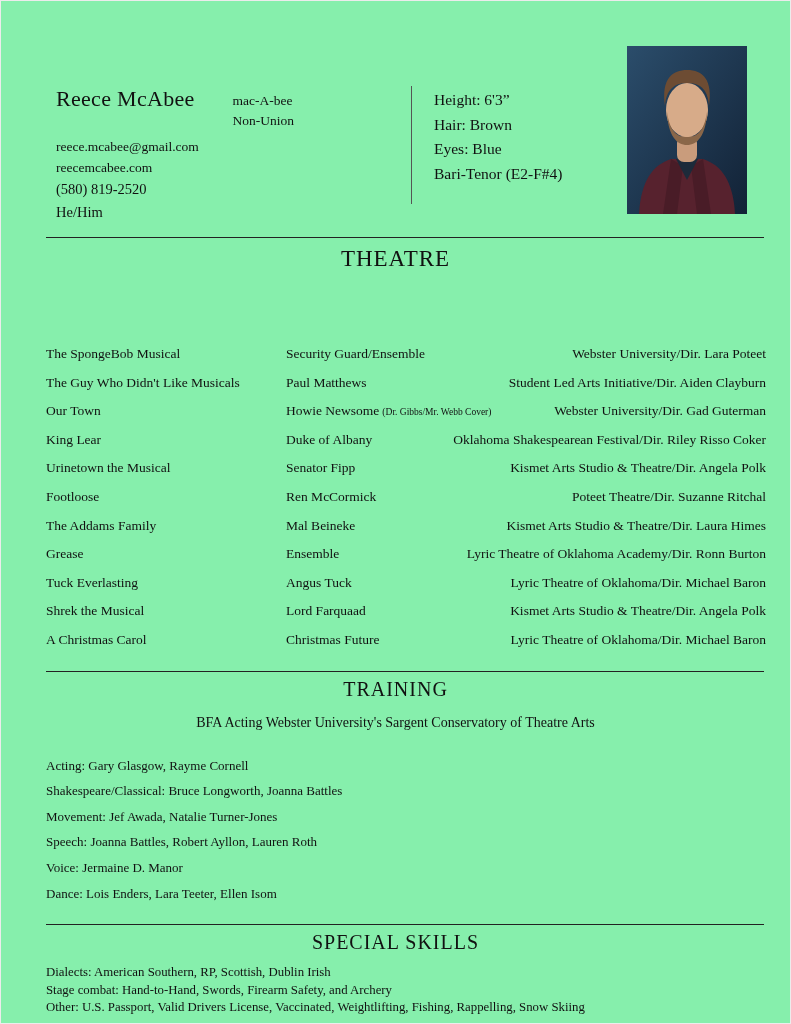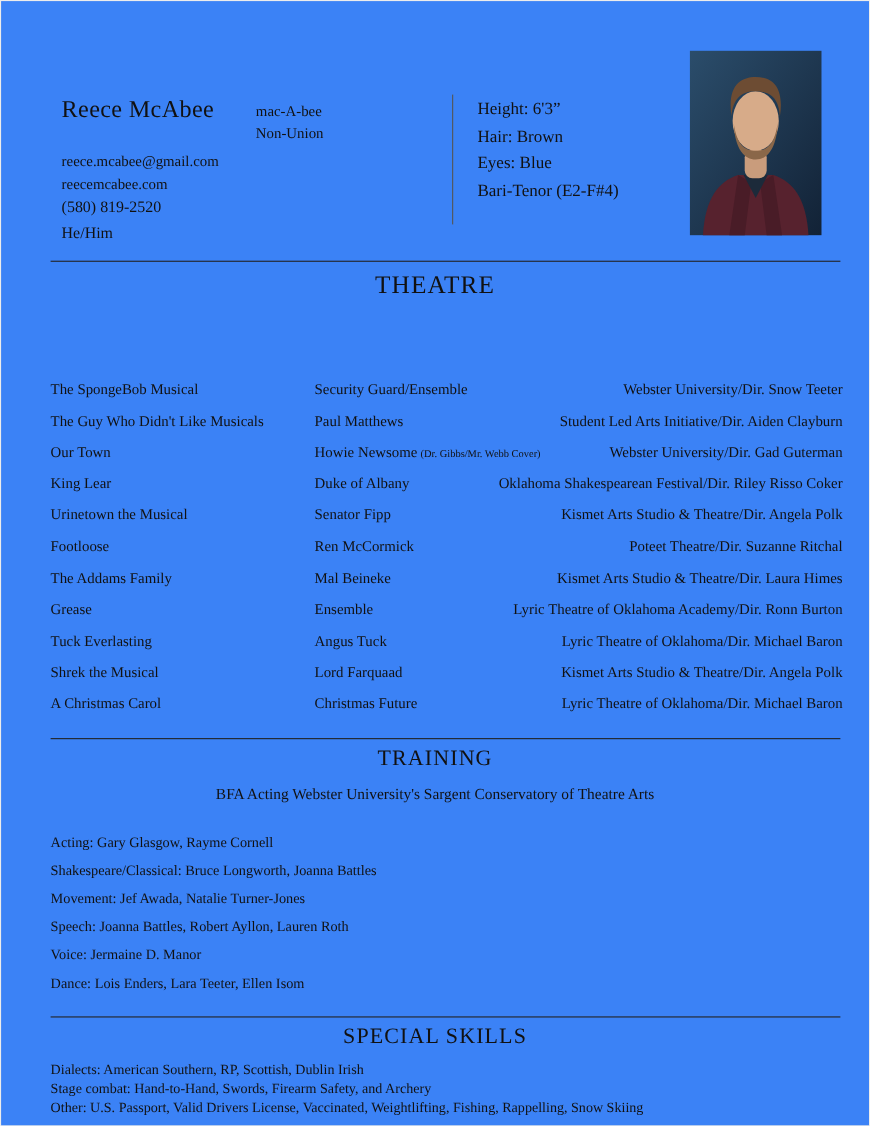--- a/index.html
+++ b/index.html
@@ -6,21 +6,21 @@
   * { box-sizing: border-box; }
   body {
     margin: 0;
     background: #ffffff;
     font-family: "Liberation Serif", "DejaVu Serif", serif;
     color: #111111;
   }
   .page {
     width: 791px;
     height: 1024px;
-    background: #3b82f6;
+    background: #86efac;
     border: 1px solid #ececec;
     overflow: hidden;
     position: relative;
   }
 
   
   .header {
     display: flex;
     align-items: flex-start;
     padding: 45px 43px 0 55px;
@@ -144,21 +144,21 @@
     </svg>
   </div>
 
   <hr class="rule first">
   <h2 class="section-title big">THEATRE</h2>
 
   <div class="credits">
     <div class="credit-row">
       <div class="col col-show">The SpongeBob Musical</div>
       <div class="col col-role"><span>Security Guard/Ensemble</span><span class="role-note"></span></div>
-      <div class="col col-company">Webster University/Dir. Snow Teeter</div>
+      <div class="col col-company">Webster University/Dir. Lara Poteet</div>
     </div>
     <div class="credit-row">
       <div class="col col-show">The Guy Who Didn't Like Musicals</div>
       <div class="col col-role"><span>Paul Matthews</span><span class="role-note"></span></div>
       <div class="col col-company">Student Led Arts Initiative/Dir. Aiden Clayburn</div>
     </div>
     <div class="credit-row">
       <div class="col col-show">Our Town</div>
       <div class="col col-role"><span>Howie Newsome</span><span class="role-note">(Dr. Gibbs/Mr. Webb Cover)</span></div>
       <div class="col col-company">Webster University/Dir. Gad Guterman</div>

